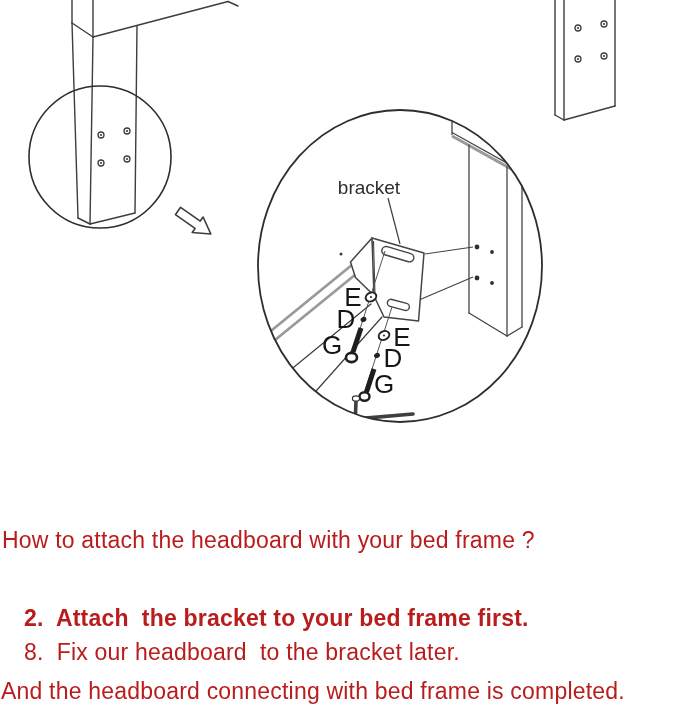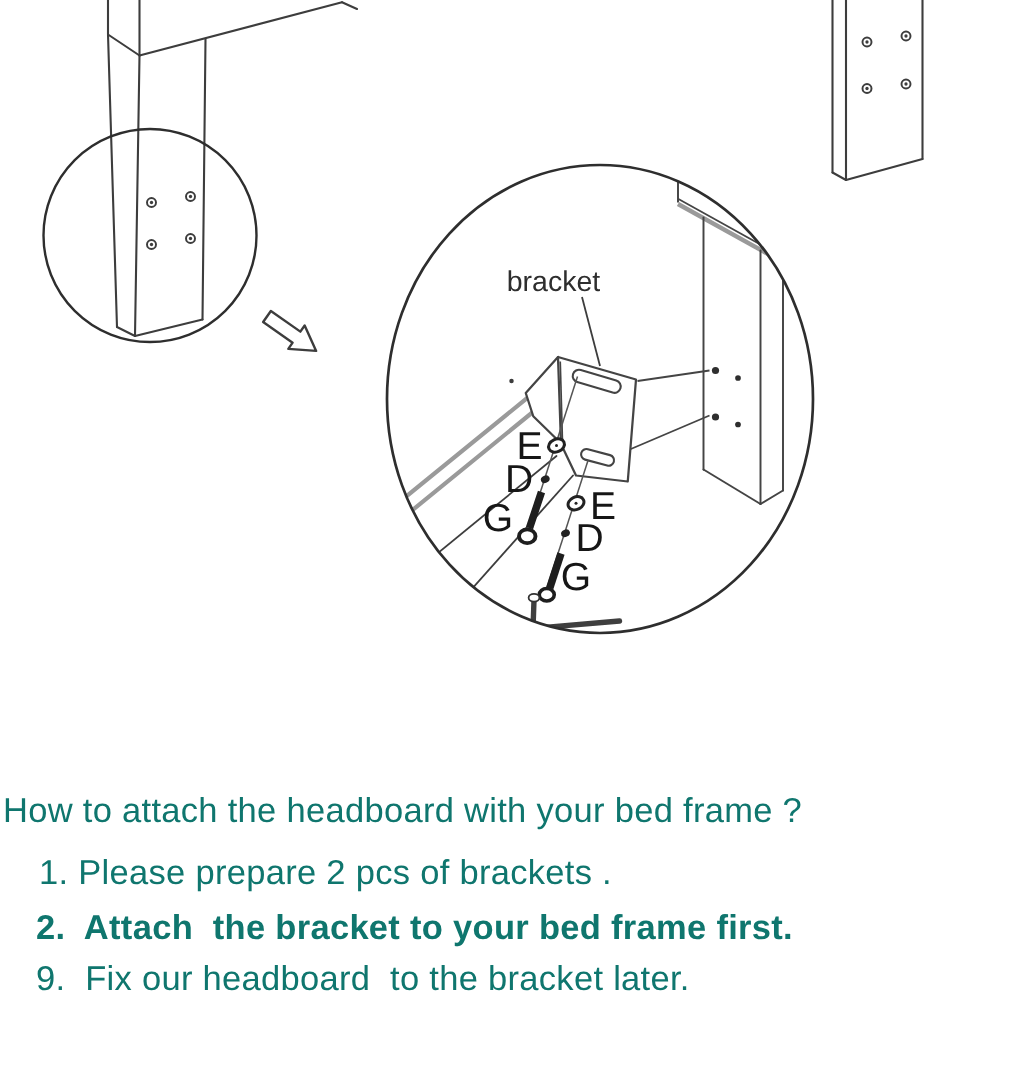--- a/index.html
+++ b/index.html
@@ -2,21 +2,21 @@
 <html><head>
 <meta charset="utf-8">
 <style>
   html,body { margin:0; padding:0; background:#fff; }
   .page {
     position:relative; width:679px; height:712px; background:#ffffff;
     font-family:"Liberation Sans", sans-serif; overflow:hidden;
   }
   .diagram { position:absolute; left:0; top:0; }
   .txt {
-    position:absolute; white-space:pre; color:#0f766e;
+    position:absolute; white-space:pre; color:#b91c1c;
     font:23px/27px "Liberation Sans", sans-serif; letter-spacing:0.2px;
   }
   .t-heading { left:2px;  top:527px; }
   .t-step1  { left:26px; top:568px; }
   .t-step2  { left:24px; top:605px;font-weight:bold; }
   .t-step3  { left:24px; top:639px; }
   .t-footer { left:1px;  top:678px; }
   svg text { font-family:"Liberation Sans", sans-serif; fill:#161616; }
   .plbl { font-size:26px; }
   .hlbl { font-size:28px; }
@@ -172,16 +172,16 @@
 
     <ellipse cx="400" cy="266" rx="142" ry="156" fill="none" stroke="#2e2e2e" stroke-width="1.8"></ellipse>
 
     <g>
       <text class="blbl" x="369" y="194" text-anchor="middle">bracket</text>
       <line x1="388" y1="198" x2="400" y2="244" stroke="#3d3d3d" stroke-width="1.2"></line>
     </g>
   </svg>
 
   <div class="txt t-heading">How to attach the headboard with your bed frame ?</div>
-  <div class="txt t-step1">1. Please prepare 2 pcs of brackets .</div>
   <div class="txt t-step2">2.  Attach  the bracket to your bed frame first.</div>
-  <div class="txt t-step3">9.  Fix our headboard  to the bracket later.</div>
+  <div class="txt t-step3">8.  Fix our headboard  to the bracket later.</div>
+  <div class="txt t-footer">And the headboard connecting with bed frame is completed.</div>
 </div>
 
 </body></html>

